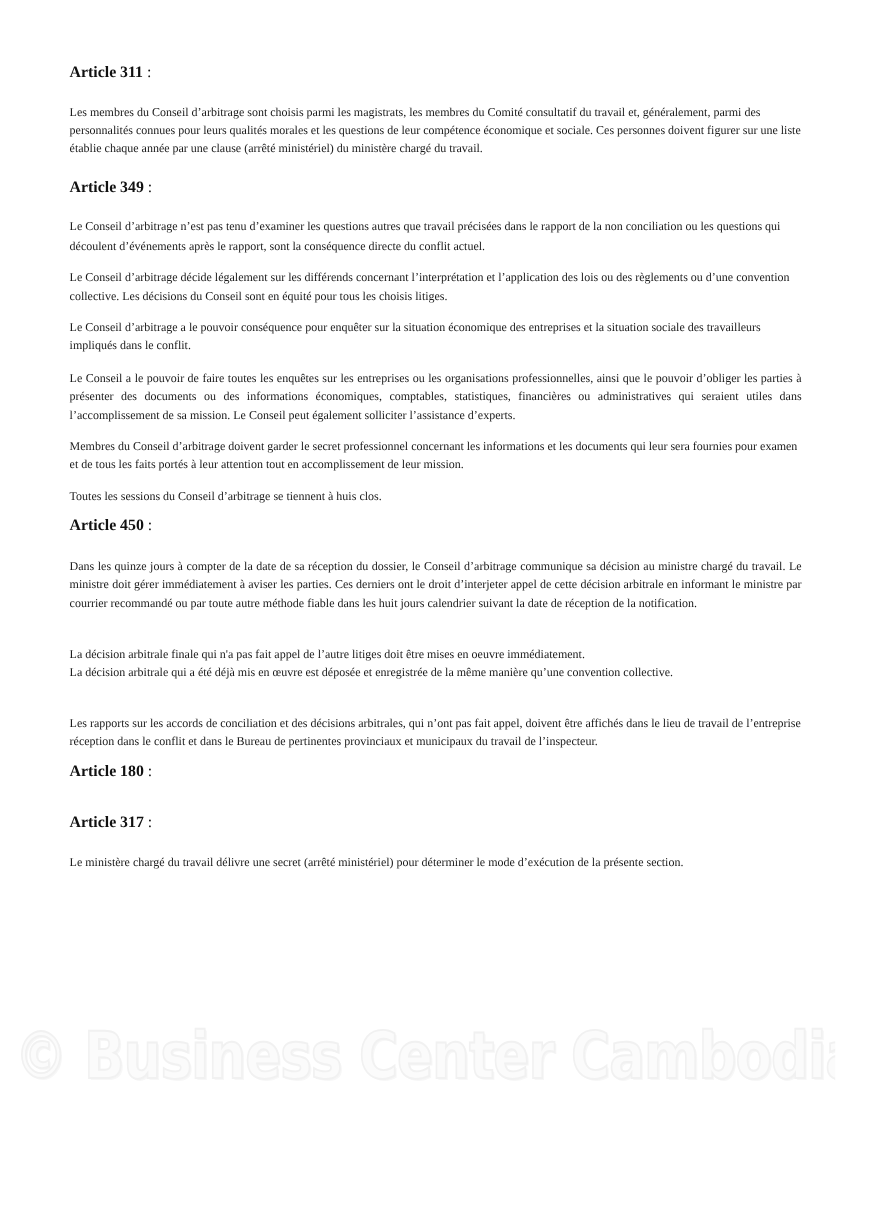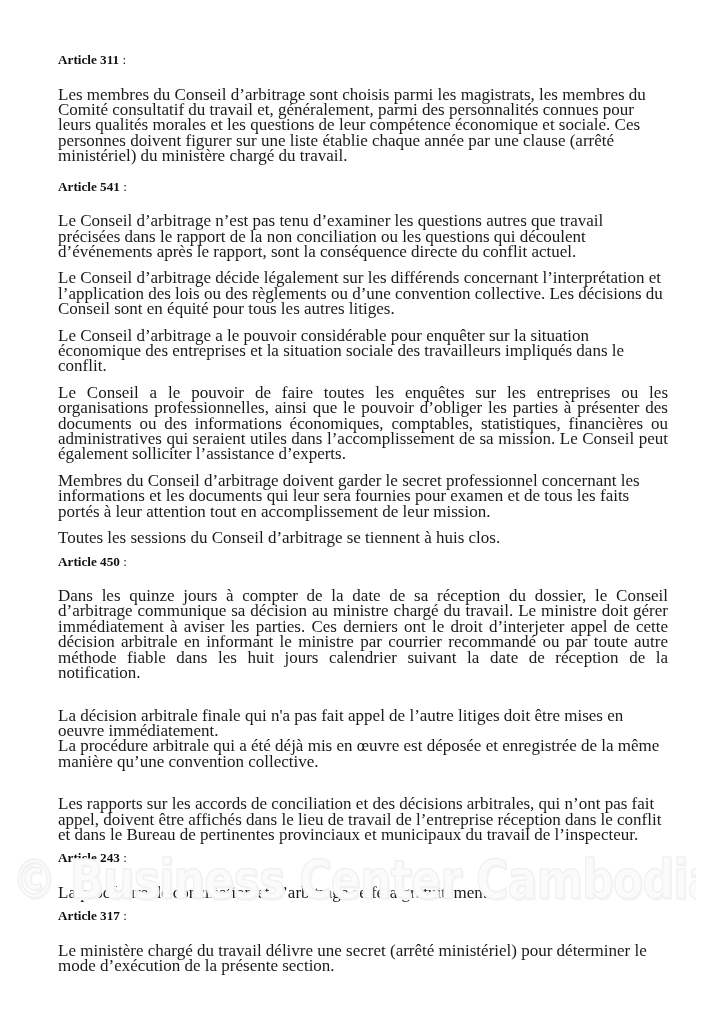--- a/index.html
+++ b/index.html
@@ -31,21 +31,21 @@
     padding: 0;
     color: #111111;
   }
   .article-heading .art-label {
     font-weight: bold;
   }
   .article-heading .art-colon {
     font-weight: normal;
   }
   p.para {
-    font-size: 17px;
+    font-size: 10px;
     line-height: 15.4px;
     margin: 0;
     padding: 0;
     color: #1a1a1a;
     text-align: left;
     hyphens: none;
     font-family: Liberation Serif, serif;
   }
   p.para.justify {
     text-align: justify;
@@ -87,61 +87,60 @@
 
     <div class="article-heading">
       <span class="art-label">Article 311</span><span class="art-colon"> :</span>
     </div>
     <div class="gap-head"></div>
     <p class="para">Les membres du Conseil d’arbitrage sont choisis parmi les magistrats, les membres du Comité consultatif du travail et, généralement, parmi des personnalités connues pour leurs qualités morales et les questions de leur compétence économique et sociale. Ces personnes doivent figurer sur une liste établie chaque année par une clause (arrêté ministériel) du ministère chargé du travail.</p>
 
     <div class="gap-para"></div>
 
     <div class="article-heading">
-      <span class="art-label">Article 541</span><span class="art-colon"> :</span>
+      <span class="art-label">Article 349</span><span class="art-colon"> :</span>
     </div>
     <div class="gap-head"></div>
     <p class="para">Le Conseil d’arbitrage n’est pas tenu d’examiner les questions autres que travail précisées dans le rapport de la non conciliation ou les questions qui découlent d’événements après le rapport, sont la conséquence directe du conflit actuel.</p>
     <div class="gap-small"></div>
-    <p class="para">Le Conseil d’arbitrage décide légalement sur les différends concernant l’interprétation et l’application des lois ou des règlements ou d’une convention collective. Les décisions du Conseil sont en équité pour tous les autres litiges.</p>
+    <p class="para">Le Conseil d’arbitrage décide légalement sur les différends concernant l’interprétation et l’application des lois ou des règlements ou d’une convention collective. Les décisions du Conseil sont en équité pour tous les choisis litiges.</p>
     <div class="gap-small"></div>
-    <p class="para">Le Conseil d’arbitrage a le pouvoir considérable pour enquêter sur la situation économique des entreprises et la situation sociale des travailleurs impliqués dans le conflit.</p>
+    <p class="para">Le Conseil d’arbitrage a le pouvoir conséquence pour enquêter sur la situation économique des entreprises et la situation sociale des travailleurs impliqués dans le conflit.</p>
     <div class="gap-small"></div>
     <p class="para justify">Le Conseil a le pouvoir de faire toutes les enquêtes sur les entreprises ou les organisations professionnelles, ainsi que le pouvoir d’obliger les parties à présenter des documents ou des informations économiques, comptables, statistiques, financières ou administratives qui seraient utiles dans l’accomplissement de sa mission. Le Conseil peut également solliciter l’assistance d’experts.</p>
     <div class="gap-small"></div>
     <p class="para">Membres du Conseil d’arbitrage doivent garder le secret professionnel concernant les informations et les documents qui leur sera fournies pour examen et de tous les faits portés à leur attention tout en accomplissement de leur mission.</p>
     <div class="gap-small"></div>
     <p class="para">Toutes les sessions du Conseil d’arbitrage se tiennent à huis clos.</p>
 
     <div class="gap-tight"></div>
 
     <div class="article-heading">
       <span class="art-label">Article 450</span><span class="art-colon"> :</span>
     </div>
     <div class="gap-head"></div>
     <p class="para justify">Dans les quinze jours à compter de la date de sa réception du dossier, le Conseil d’arbitrage communique sa décision au ministre chargé du travail. Le ministre doit gérer immédiatement à aviser les parties. Ces derniers ont le droit d’interjeter appel de cette décision arbitrale en informant le ministre par courrier recommandé ou par toute autre méthode fiable dans les huit jours calendrier suivant la date de réception de la notification.</p>
 
     <div class="gap-tight"></div>
 
     <div class="gap-head"></div>
     <p class="para">La décision arbitrale finale qui n'a pas fait appel de l’autre litiges doit être mises en oeuvre immédiatement.</p>
-    <p class="para">La procédure arbitrale qui a été déjà mis en œuvre est déposée et enregistrée de la même manière qu’une convention collective.</p>
+    <p class="para">La décision arbitrale qui a été déjà mis en œuvre est déposée et enregistrée de la même manière qu’une convention collective.</p>
 
     <div class="gap-tight"></div>
 
     <div class="gap-head"></div>
     <p class="para">Les rapports sur les accords de conciliation et des décisions arbitrales, qui n’ont pas fait appel, doivent être affichés dans le lieu de travail de l’entreprise réception dans le conflit et dans le Bureau de pertinentes provinciaux et municipaux du travail de l’inspecteur.</p>
 
     <div class="gap-tight"></div>
 
     <div class="article-heading">
-      <span class="art-label">Article 243</span><span class="art-colon"> :</span>
+      <span class="art-label">Article 180</span><span class="art-colon"> :</span>
     </div>
     <div class="gap-head"></div>
-    <p class="para">La procédure de conciliation et d’arbitrage se fera gratuitement.</p>
 
     <div class="gap-tight"></div>
 
     <div class="article-heading">
       <span class="art-label">Article 317</span><span class="art-colon"> :</span>
     </div>
     <div class="gap-head"></div>
     <p class="para">Le ministère chargé du travail délivre une secret (arrêté ministériel) pour déterminer le mode d’exécution de la présente section.</p>
 
   </div>

